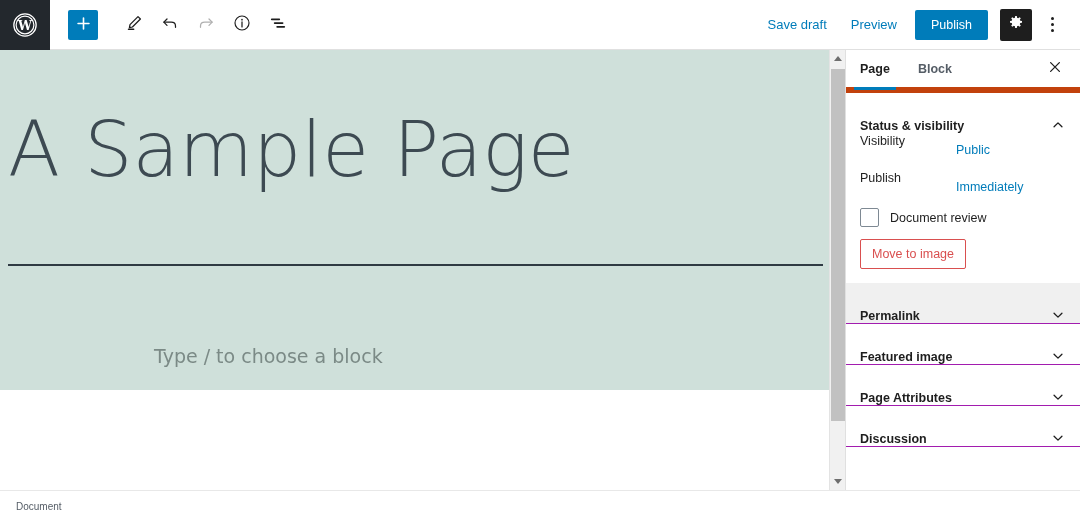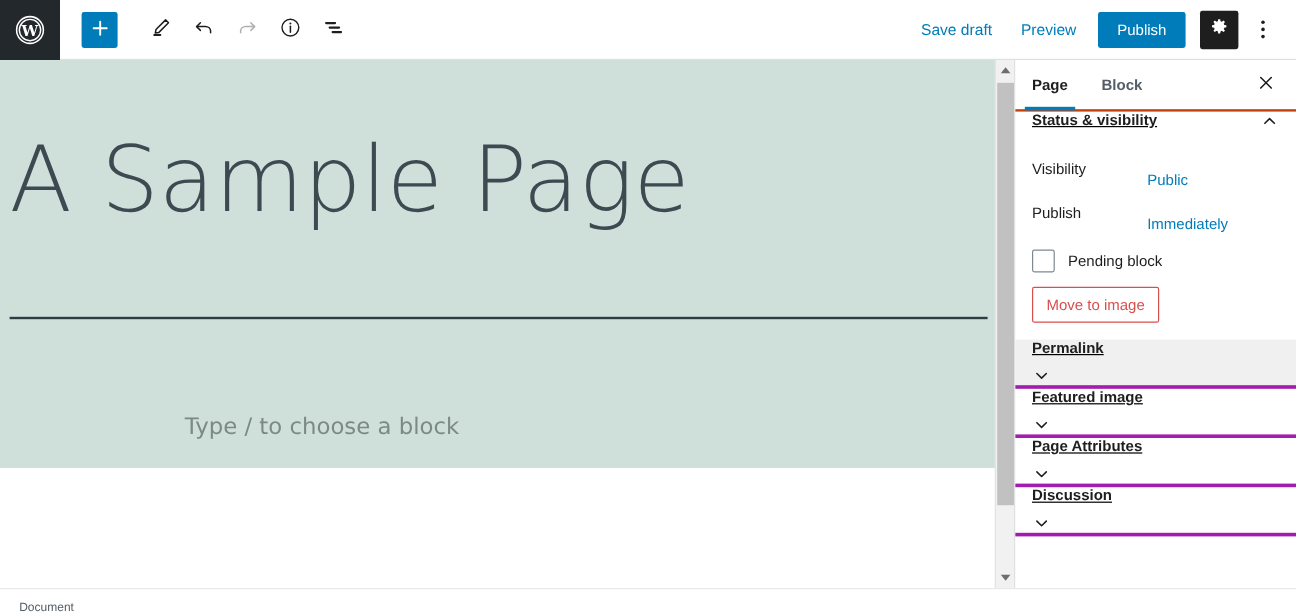--- a/index.html
+++ b/index.html
@@ -227,21 +227,21 @@
     background: #ffffff;
     border-left: 1px solid #e0e0e0;
     overflow: hidden;
   }
 
   .sidebar-tabs {
     position: relative;
     height: 43px;
     display: flex;
     align-items: center;
-    border-bottom: 2px solid #c2410c;
+    border-bottom: 6px solid #c2410c;
     padding: 0 6px 0 0;
   }
 
   .side-tab {
     position: relative;
     height: 43px;
     display: flex;
     align-items: center;
     padding: 0 14px;
     font-size: 12.5px;
@@ -267,33 +267,32 @@
   .close-btn {
     width: 30px; height: 30px;
     display: flex; align-items: center; justify-content: center;
     background: none; border: none; cursor: pointer;
     margin-right: 4px;
   }
 
   .panel-header {
     height: 41px;
     display: flex;
-    align-items: flex-start;
+    align-items: flex-end;
     justify-content: space-between;
     padding: 0 14px;
     cursor: pointer;
     border-bottom: 1px solid transparent;
-    text-decoration: underline;
   }
   .panel-header .ptitle {
     font-size: 12.5px;
     font-weight: 600;
     color: #1e1e1e;
   }
-  .panel-sep { border-bottom: 3px solid #a21caf; flex-direction: column; }
+  .panel-sep { border-bottom: 1px solid #a21caf; }
   .panel-header.hovered { background: #f0f0f0; }
 
   .chev {
     width: 16px; height: 16px;
     display: flex; align-items: center; justify-content: center;
   }
 
   .panel-body { padding: 0 14px 14px 14px; }
 
   .field-row {
@@ -514,21 +513,21 @@
         <button class="field-link">Public</button>
       </div>
 
       <div class="field-row">
         <span class="field-label">Publish</span>
         <button class="field-link">Immediately</button>
       </div>
 
       <div class="check-row">
         <span class="checkbox"></span>
-        <span class="check-label">Pending block</span>
+        <span class="check-label">Document review</span>
       </div>
 
       <button class="trash-btn">Move to image</button>
     </div>
 
     <div class="panel-header panel-sep hovered">
       <span class="ptitle">Permalink</span>
       <span class="chev">
         <svg width="14" height="14" viewBox="0 0 16 16">
           <path d="M3.5 6L8 10.4 12.5 6" fill="none" stroke="#1e1e1e" stroke-width="1.5" stroke-linecap="round" stroke-linejoin="round"></path>

